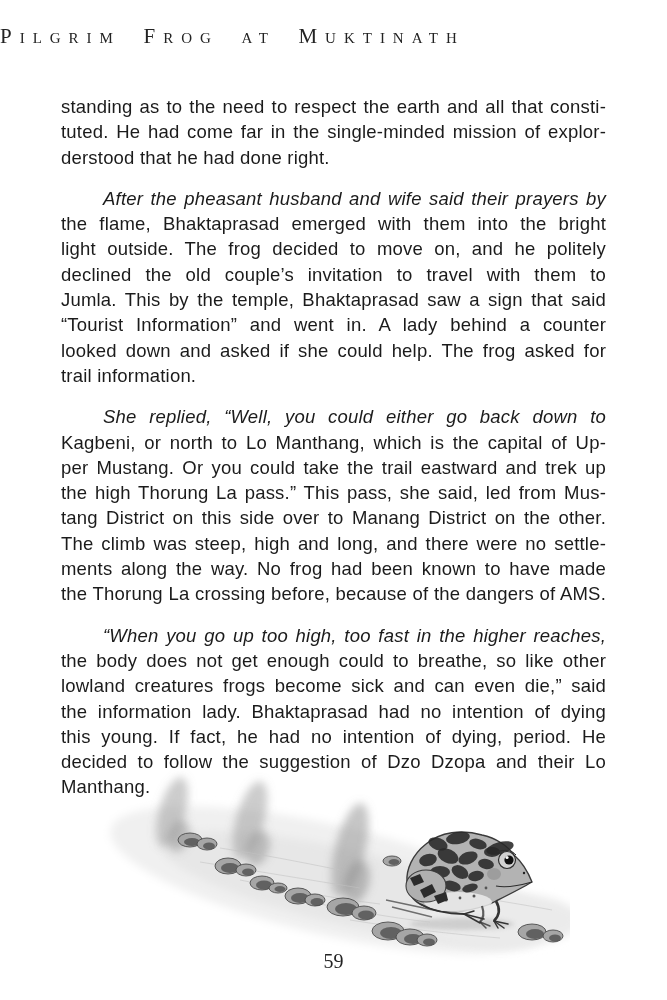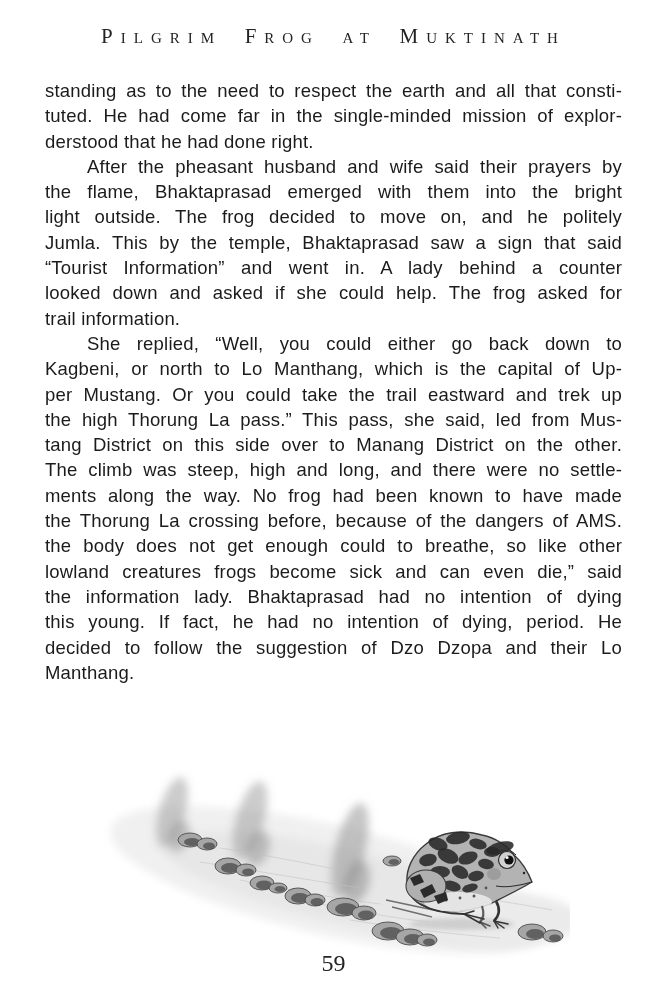--- a/index.html
+++ b/index.html
@@ -7,59 +7,59 @@
     position:relative;
     width:667px;height:1000px;
     background:#ffffff;
     overflow:hidden;
     font-family:"Liberation Sans", sans-serif;
     color:#1b1b1b;
   }
   .running-head{
     position:absolute;
     top:24px;left:0;right:0;
-    text-align:center;
+    text-align:left;
     font-family:"Liberation Serif", serif;
     font-variant:small-caps;
     font-size:21px;
     letter-spacing:0.38em;
     word-spacing:0.45em;
     color:#232323;
   }
   .body-text{
     position:absolute;
     top:78px;left:45px;width:577px;
     font-size:18.5px;
     letter-spacing:0.2px;
   }
-  .paragraph{margin:0;}
+  .paragraph{margin:16px;}
   .line{
     height:25.3px;
     line-height:25.3px;
     text-align:justify;
     text-align-last:justify;
     white-space:nowrap;
     overflow:visible;
   }
   .line.para-last{
     text-align-last:left;
     white-space:normal;
   }
-  .line.indent{padding-left:42px;}
+  .line.indent{padding-left:42px;font-style:italic;}
   .illustration{
     position:absolute;
     top:770px;left:100px;
     width:470px;height:195px;
   }
   .page-number{
     position:absolute;
     top:950px;left:0;right:0;
     text-align:center;
     font-family:"Liberation Serif", serif;
-    font-size:24px;
+    font-size:20px;
     color:#232323;
   }
   
   .rock ellipse.base{fill:#a6a6a6;stroke:#4c4c4c;stroke-width:.9;}
   .rock ellipse.shade{fill:#454545;opacity:.7;}
   .trailline{stroke:#c2c2c2;stroke-width:.8;fill:none;opacity:.7;}
   .toe{stroke:#333;stroke-width:1.5;fill:none;stroke-linecap:round;}
   .mottle{fill:#282828;opacity:.88;}
 </style>
 </head>
@@ -72,36 +72,38 @@
   <div class="body-text">
       <div class="paragraph">
         <div class="line">standing as to the need to respect the earth and all that consti-</div>
         <div class="line">tuted. He had come far in the single-minded mission of explor-</div>
         <div class="line para-last">derstood that he had done right.</div>
       </div>
       <div class="paragraph">
         <div class="line indent">After the pheasant husband and wife said their prayers by</div>
         <div class="line">the flame, Bhaktaprasad emerged with them into the bright</div>
         <div class="line">light outside. The frog decided to move on, and he politely</div>
+        <div class="line">declined the old couple’s invitation to travel with them to</div>
         <div class="line">Jumla. This by the temple, Bhaktaprasad saw a sign that said</div>
         <div class="line">“Tourist Information” and went in. A lady behind a counter</div>
         <div class="line">looked down and asked if she could help. The frog asked for</div>
         <div class="line para-last">trail information.</div>
       </div>
       <div class="paragraph">
         <div class="line indent">She replied, “Well, you could either go back down to</div>
         <div class="line">Kagbeni, or north to Lo Manthang, which is the capital of Up-</div>
         <div class="line">per Mustang. Or you could take the trail eastward and trek up</div>
         <div class="line">the high Thorung La pass.” This pass, she said, led from Mus-</div>
         <div class="line">tang District on this side over to Manang District on the other.</div>
         <div class="line">The climb was steep, high and long, and there were no settle-</div>
         <div class="line">ments along the way. No frog had been known to have made</div>
         <div class="line">the Thorung La crossing before, because of the dangers of AMS.</div>
       </div>
       <div class="paragraph">
+        <div class="line indent">“When you go up too high, too fast in the higher reaches,</div>
         <div class="line">the body does not get enough could to breathe, so like other</div>
         <div class="line">lowland creatures frogs become sick and can even die,” said</div>
         <div class="line">the information lady. Bhaktaprasad had no intention of dying</div>
         <div class="line">this young. If fact, he had no intention of dying, period. He</div>
         <div class="line">decided to follow the suggestion of Dzo Dzopa and their Lo</div>
         <div class="line para-last">Manthang.</div>
       </div>
     </div>
 
   <svg class="illustration" viewBox="0 0 470 195" role="img" aria-label="Pencil sketch of a frog crouched at the end of a rocky mountain trail">

